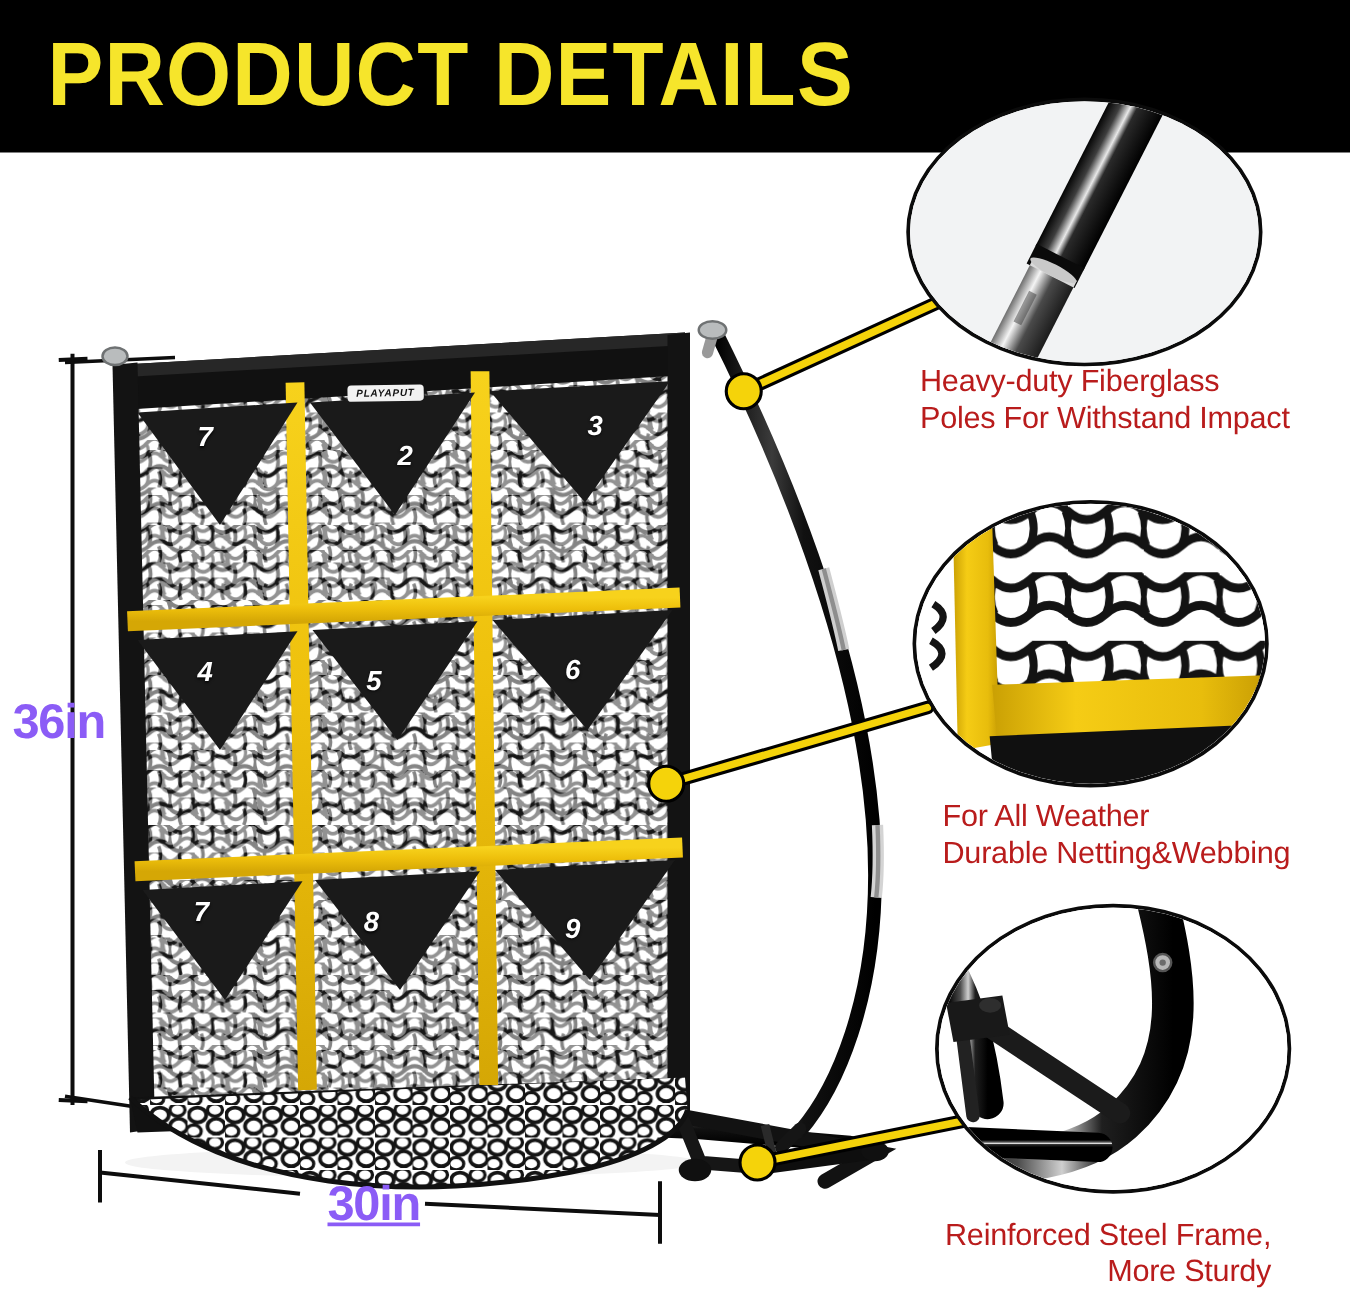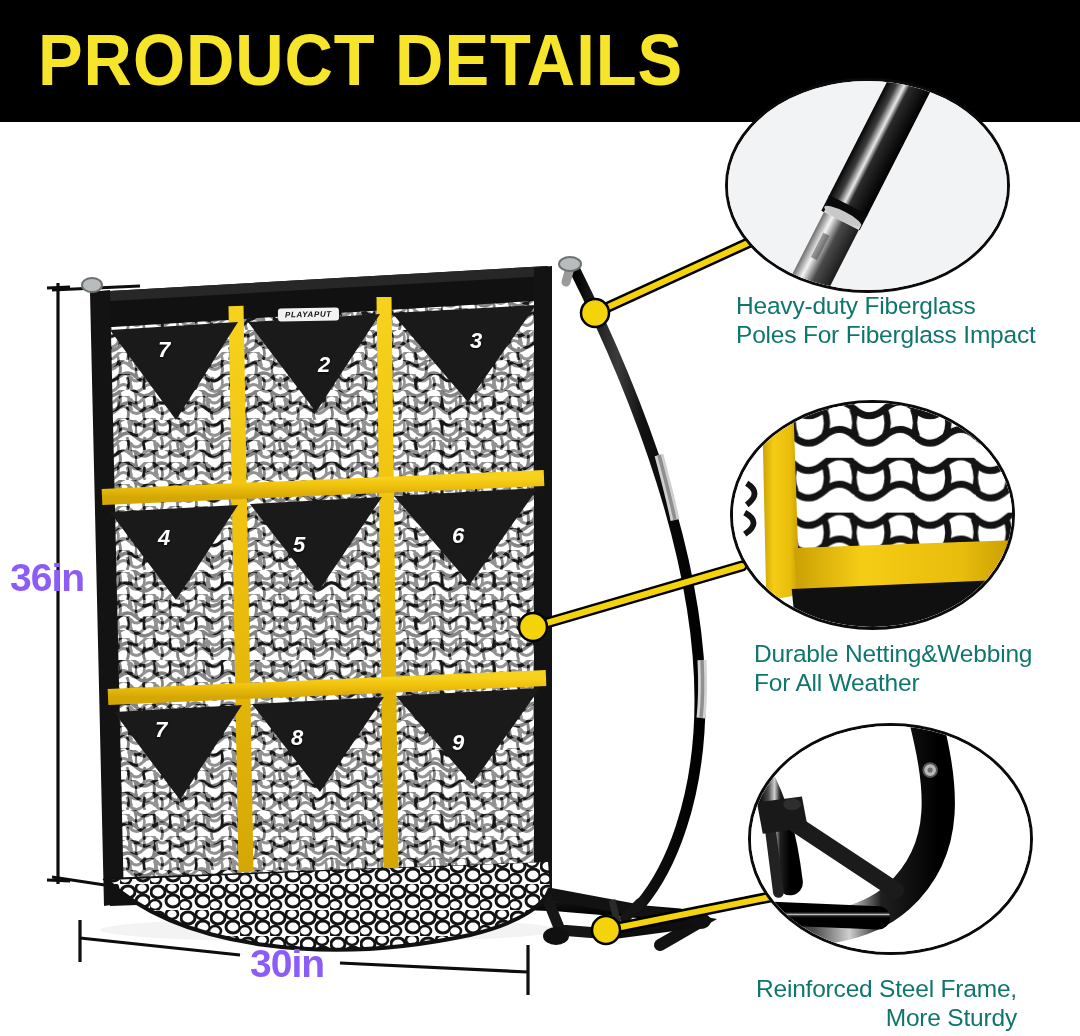--- a/index.html
+++ b/index.html
@@ -33,21 +33,21 @@
   
   .photo {
     position:absolute; border-radius:50%;
     border:3px solid #0b0b0b; overflow:hidden; background:#fff; z-index:7;
   }
   .photo .inner { position:absolute; inset:0; }
 
   
   .caption {
     position:absolute; z-index:8;
-    color:#0f766e; font-size:24.5px; line-height:1.18;
+    color:#b91c1c; font-size:24.5px; line-height:1.18;
     font-weight:400; letter-spacing:-0.2px;
   }
   .caption span { display:block; white-space:nowrap; }
 
   
   .dim-label {
     position:absolute; z-index:8; color:#8b5cf6;
     font-size:39px; font-weight:bold; letter-spacing:-1px;
     white-space:nowrap;
   }
@@ -332,35 +332,35 @@
 
       <path d="M-10 190 L130 196" fill="none" stroke="url(#tubeH)" stroke-width="24" stroke-linecap="round"></path>
 
       <circle cx="183" cy="45" r="7" fill="#b8b8b8" stroke="#555" stroke-width="2"></circle>
       <circle cx="183" cy="45" r="2.6" fill="#6c6c6c"></circle>
     </svg>
   </div>
 
   <div class="caption" style="left:736px; top:292px;">
     <span>Heavy-duty Fiberglass</span>
-    <span>Poles For Fiberglass Impact</span>
+    <span>Poles For Withstand Impact</span>
   </div>
 
   <div class="caption" style="left:754px; top:640px;">
+    <span>For All Weather</span>
     <span>Durable Netting&amp;Webbing</span>
-    <span>For All Weather</span>
   </div>
 
   <div class="caption" style="left:756px; top:975px;text-align:right;">
     <span>Reinforced Steel Frame,</span>
     <span>More Sturdy</span>
   </div>
 
   <div class="dim-label" style="left:10px; top:556px;">36in</div>
-  <div class="dim-label" style="left:250px; top:942px;">30in</div>
+  <div class="dim-label" style="left:262px; top:942px;text-decoration:underline;">30in</div>
 
   <div class="brand-logo" style="left:278px; top:308px;">PLAYAPUT</div>
 
   <div class="pocket-num" style="left:158px; top:337px;">7</div>
   <div class="pocket-num" style="left:318px; top:352px;">2</div>
   <div class="pocket-num" style="left:470px; top:328px;">3</div>
 
   <div class="pocket-num" style="left:158px; top:525px;">4</div>
   <div class="pocket-num" style="left:293px; top:532px;">5</div>
   <div class="pocket-num" style="left:452px; top:523px;">6</div>

